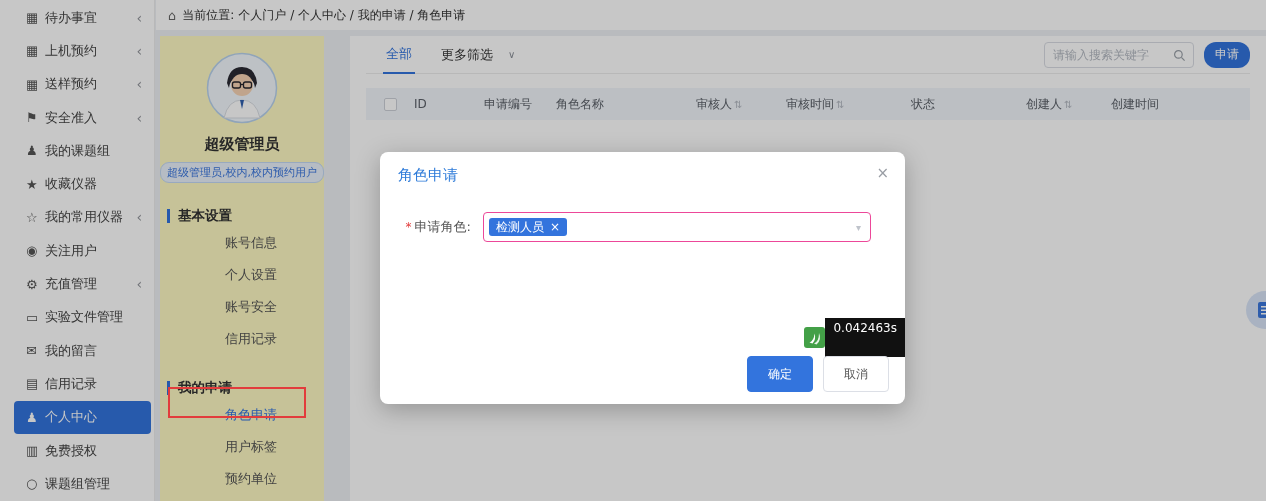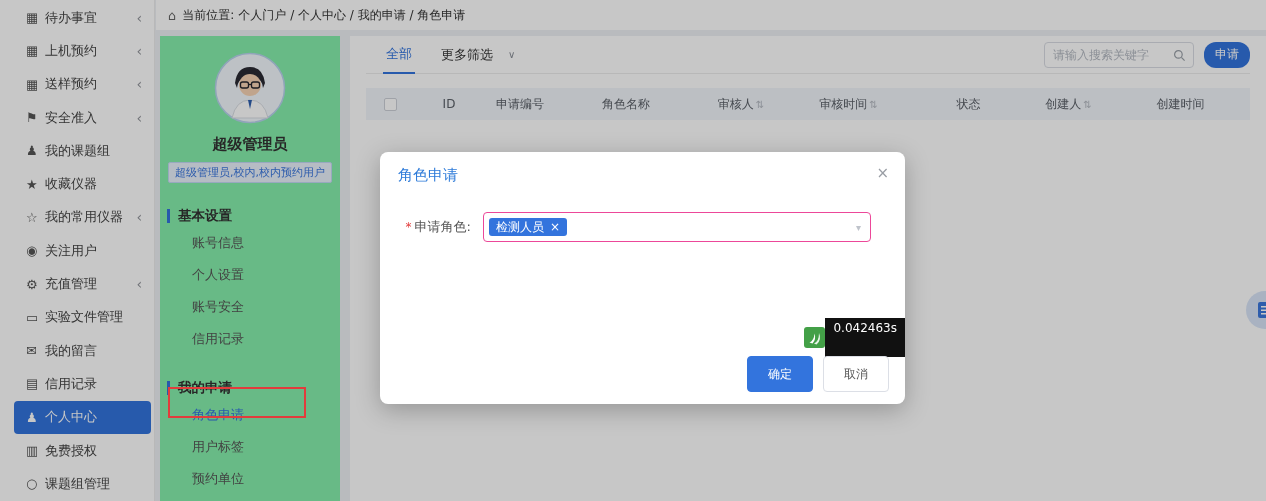--- a/index.html
+++ b/index.html
@@ -33,35 +33,35 @@
   .topbar {
     position:absolute; left:156px; right:0; top:0; height:30px;
     background:#fff; display:flex; align-items:center; padding:0 12px;
     font-size:12px; color:#333; z-index:5;
   }
   .home-ic { color:#666; margin-right:6px; font-size:13px; }
   .crumb-prefix { margin-right:4px; }
 
   
   .left-card {
-    position:absolute; left:160px; top:36px; width:180px; height:calc(100% - 36px);
-    background:#86efac; z-index:5;
+    position:absolute; left:160px; top:36px; width:164px; height:calc(100% - 36px);
+    background:#fef9c3; z-index:5;
   }
   .avatar-wrap { display:flex; justify-content:center; padding-top:16px; }
   .p-name { text-align:center; font-size:15px; font-weight:bold; color:#333; margin-top:8px; }
   .p-tag-row { display:flex; justify-content:center; margin-top:8px; }
   .p-tag {
     font-size:11px; color:#3a76dd; background:#e9f1fc; border:1px solid #c3d9f5;
-    border-radius:2px; padding:2px 6px; white-space:nowrap; max-width:170px;
+    border-radius:9px; padding:2px 6px; white-space:nowrap; max-width:170px;
     overflow:hidden; text-overflow:ellipsis;
   }
   .pm-section { margin-top:22px; }
   .pm-head { display:flex; align-items:center; font-size:13.5px; font-weight:bold; color:#333; height:22px; }
   .pm-bar { width:3px; height:14px; background:#3374dd; margin:0 8px 0 7px; }
-  .pm-item { height:32px; line-height:32px; padding-left:32px; font-size:13px; color:#555; cursor:pointer; }
+  .pm-item { height:32px; line-height:32px; padding-left:65px; font-size:13px; color:#555; cursor:pointer; }
   .pm-item.current { color:#3374dd; }
 
   
   .main-card {
     position:absolute; left:350px; top:36px; right:0; height:calc(100% - 36px);
     background:#fff; padding:0 16px; z-index:5;
   }
   .tabs-row { display:flex; align-items:center; height:38px; border-bottom:1px solid #ececec; }
   .tab { font-size:13px; color:#333; cursor:pointer; }
   .tab.active {
@@ -81,21 +81,21 @@
   .search-ic { position:absolute; right:8px; top:7px; cursor:pointer; }
   .apply-btn {
     height:26px; padding:0 11px; background:#3374dd; color:#fff; border:none;
     border-radius:12px; font-size:12px; cursor:pointer; font-family:"DejaVu Sans", sans-serif;
   }
 
   .table-header {
     display:flex; align-items:center; height:32px; background:#f1f5fa;
     margin-top:14px; font-size:12px; color:#5b6068;
   }
-  .th { text-align:center; white-space:nowrap; }
+  .th { text-align:left; white-space:nowrap; }
   .th .sort { color:#b3b8c0; font-size:10px; margin-left:2px; }
   .th-cb { width:48px; display:flex; justify-content:center; }
   .cb { width:13px; height:13px; border:1px solid #ccd0d8; border-radius:2px; background:#fff; cursor:pointer; }
 
   
   .dim { position:absolute; inset:0; background:rgba(0,0,0,0.22); z-index:500; }
 
   
   .modal {
     position:absolute; left:380px; top:152px; width:525px; height:252px;

